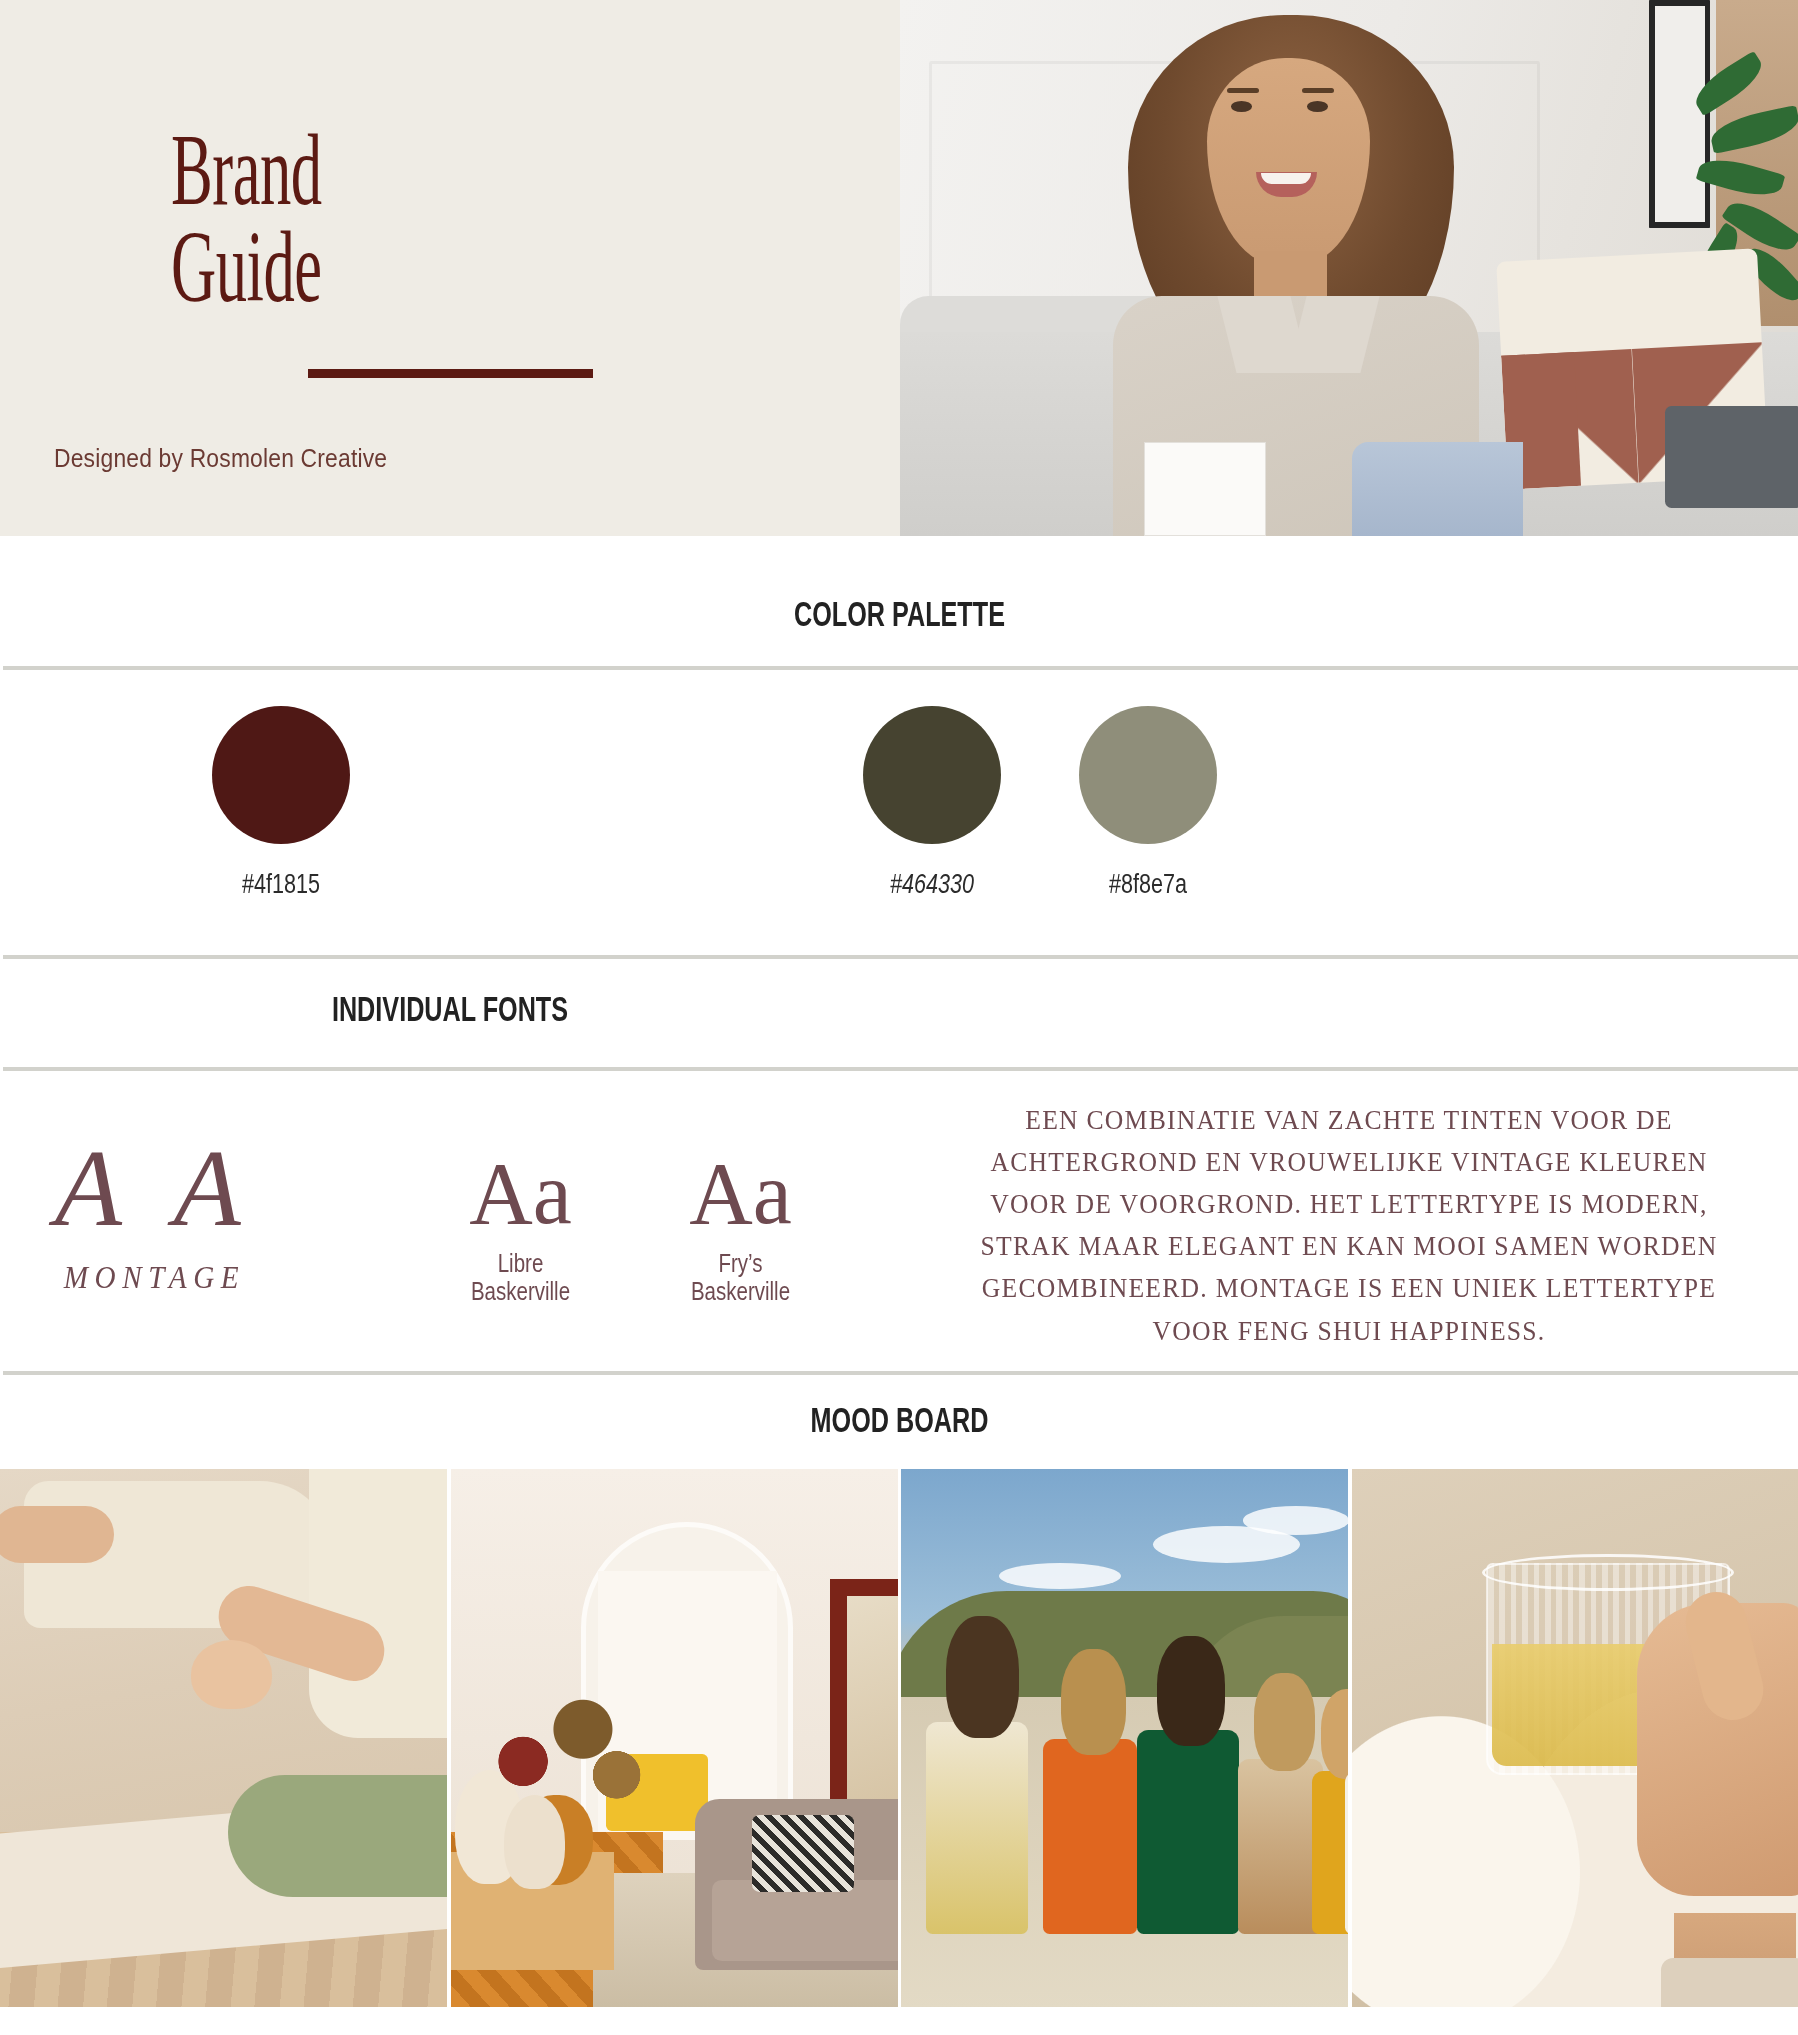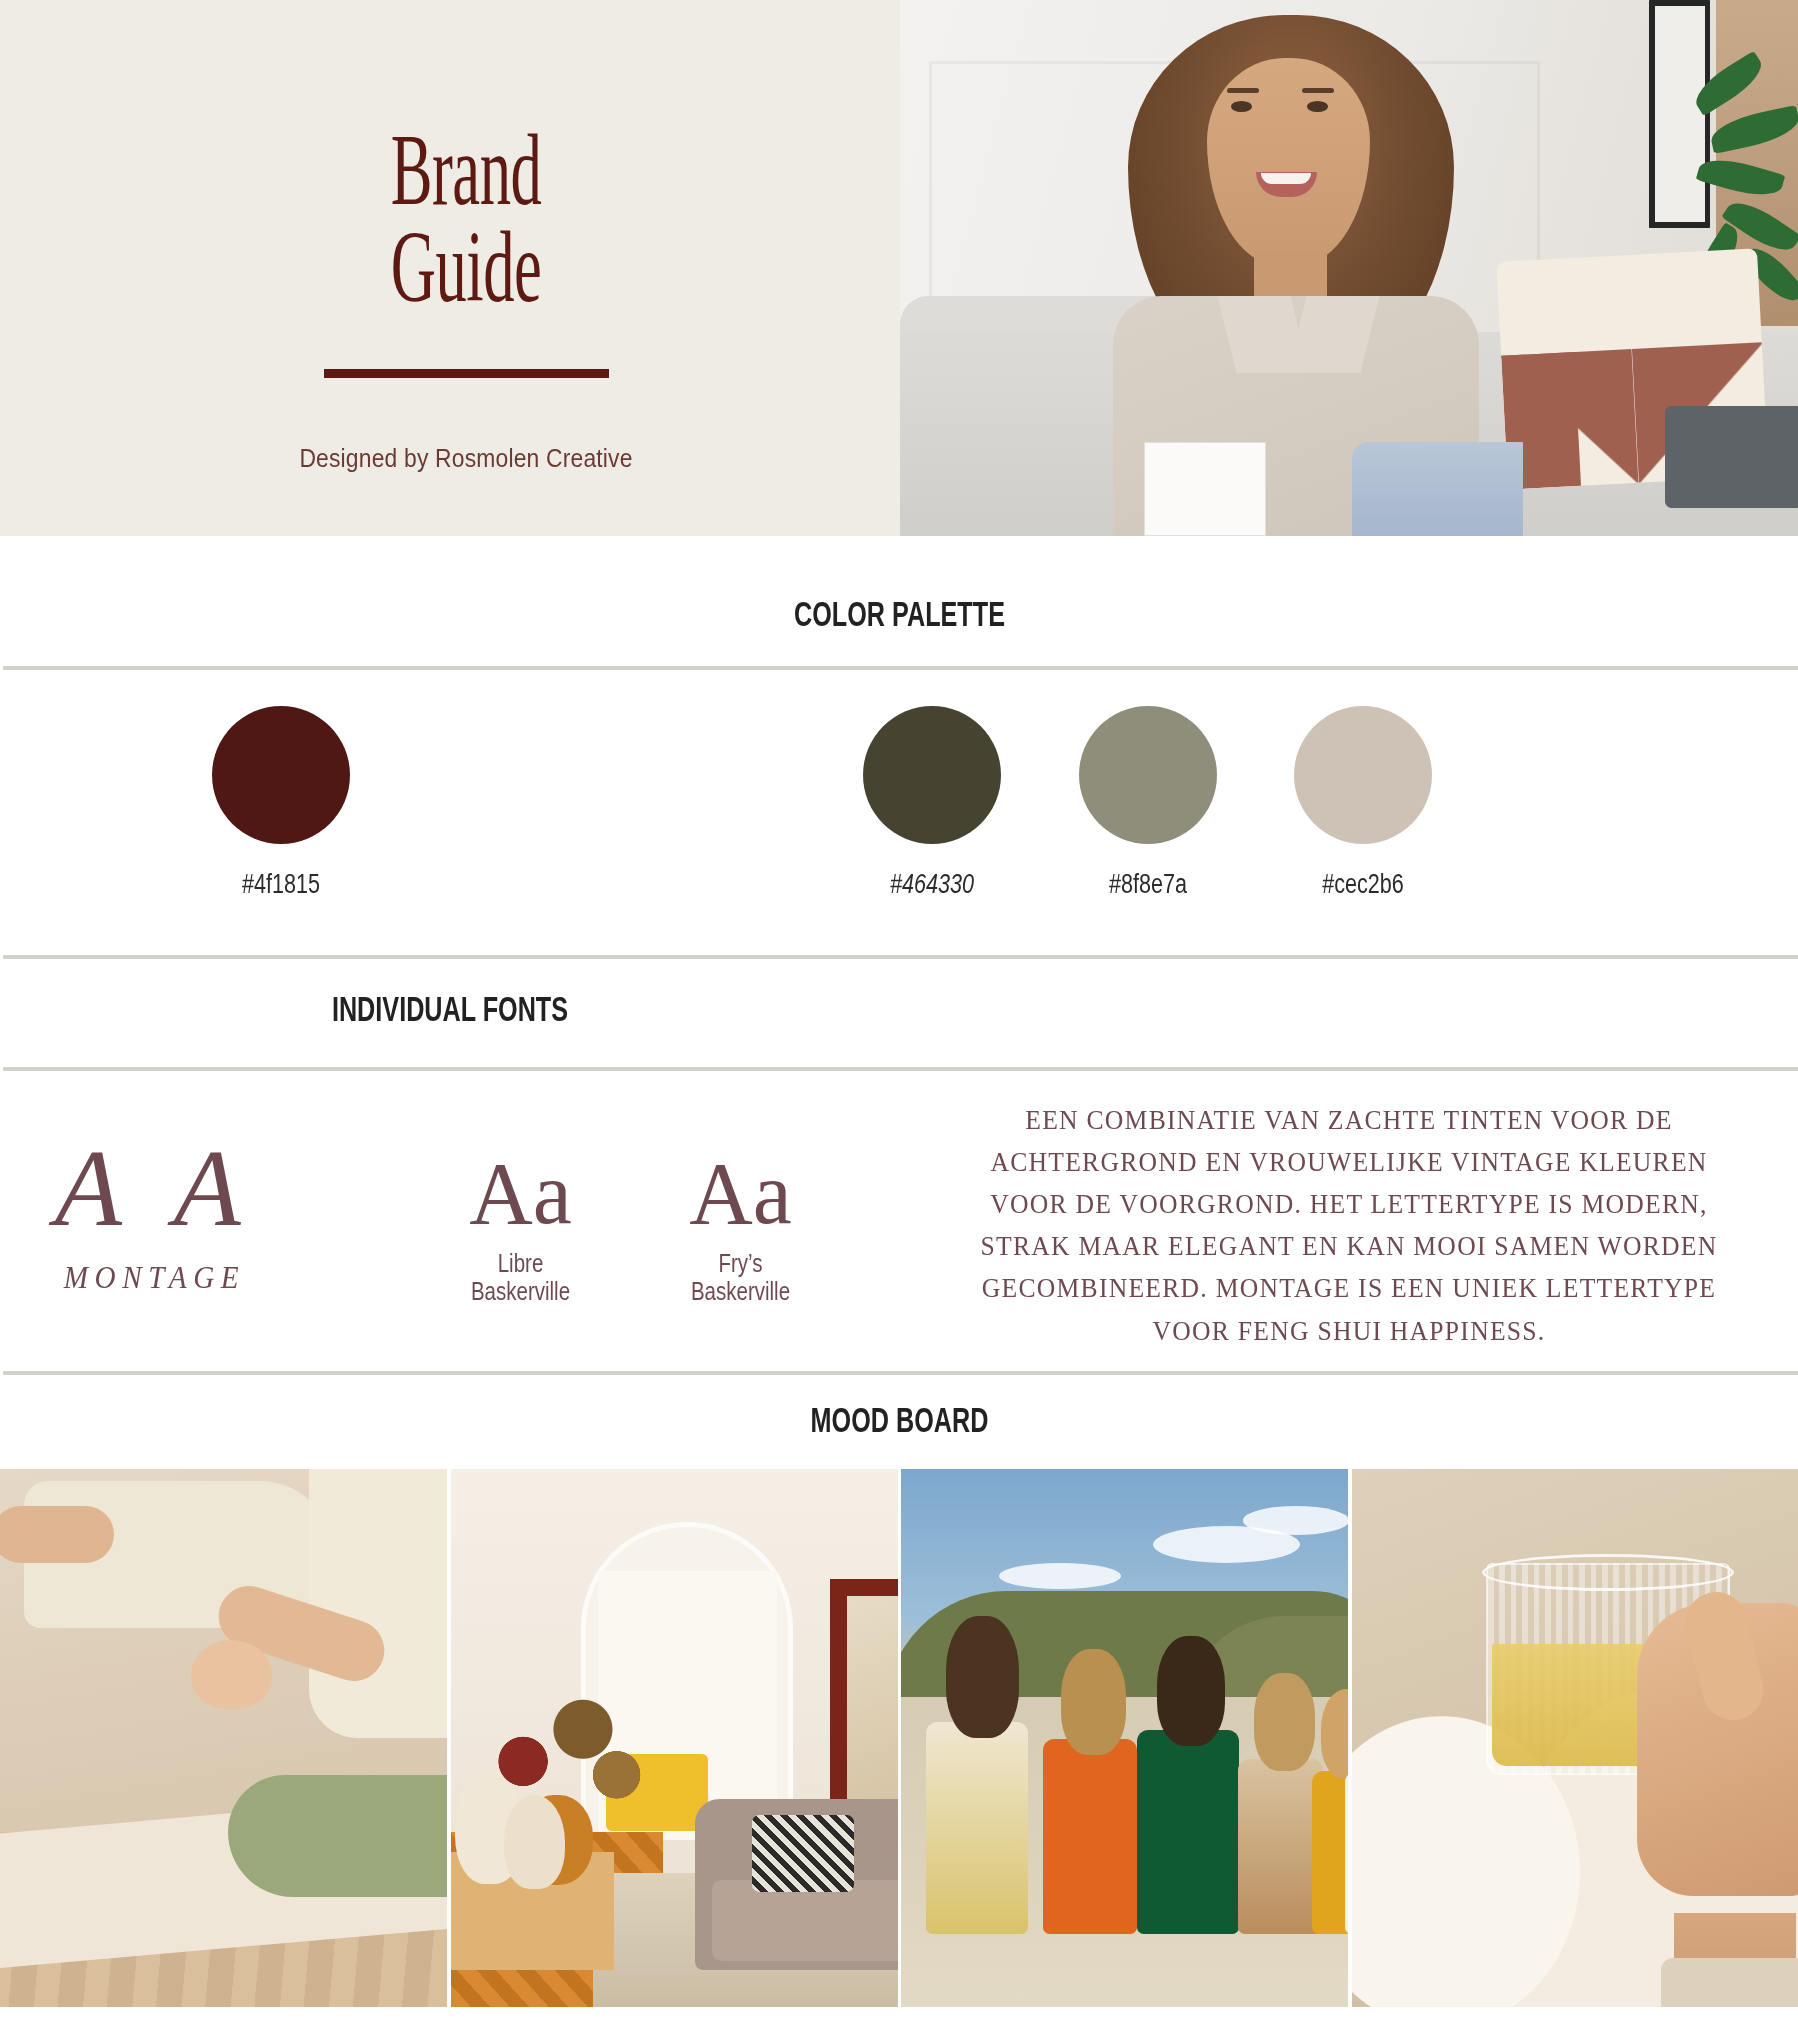--- a/index.html
+++ b/index.html
@@ -29,24 +29,23 @@
     display: flex;
   }
   .header-left {
     width: 900px;
     height: 100%;
     background: #efece5;
     position: relative;
   }
   .header-title-wrap {
     position: absolute;
-    left: 16px;
+    left: 0;
     top: 122px;
     width: 900px;
-    text-align: center;
   }
   .brand-title {
     font-family: "Liberation Serif", serif;
     color: #5c1a13;
     font-size: 101px;
     line-height: 0.96;
     letter-spacing: -0.8px;
     font-weight: 400;
     transform: scaleX(0.62);
     transform-origin: center top;
@@ -506,24 +505,20 @@
       <div class="swatch-label">#4f1815</div>
     </div>
     <div class="swatch" style="left:863px;font-style:italic;">
       <div class="swatch-circle" style="background:#464330;"></div>
       <div class="swatch-label">#464330</div>
     </div>
     <div class="swatch" style="left:1079px;">
       <div class="swatch-circle" style="background:#8f8e7a;"></div>
       <div class="swatch-label">#8f8e7a</div>
     </div>
-    <div class="swatch" style="left:1294px;">
-      <div class="swatch-circle" style="background:#cec2b6;"></div>
-      <div class="swatch-label">#cec2b6</div>
-    </div>
   </div>
 
   <div class="divider" style="top:955px;"></div>
 
   <div class="fonts-heading">
     <div class="section-heading">INDIVIDUAL FONTS</div>
   </div>
 
   <div class="divider" style="top:1067px;"></div>
 

